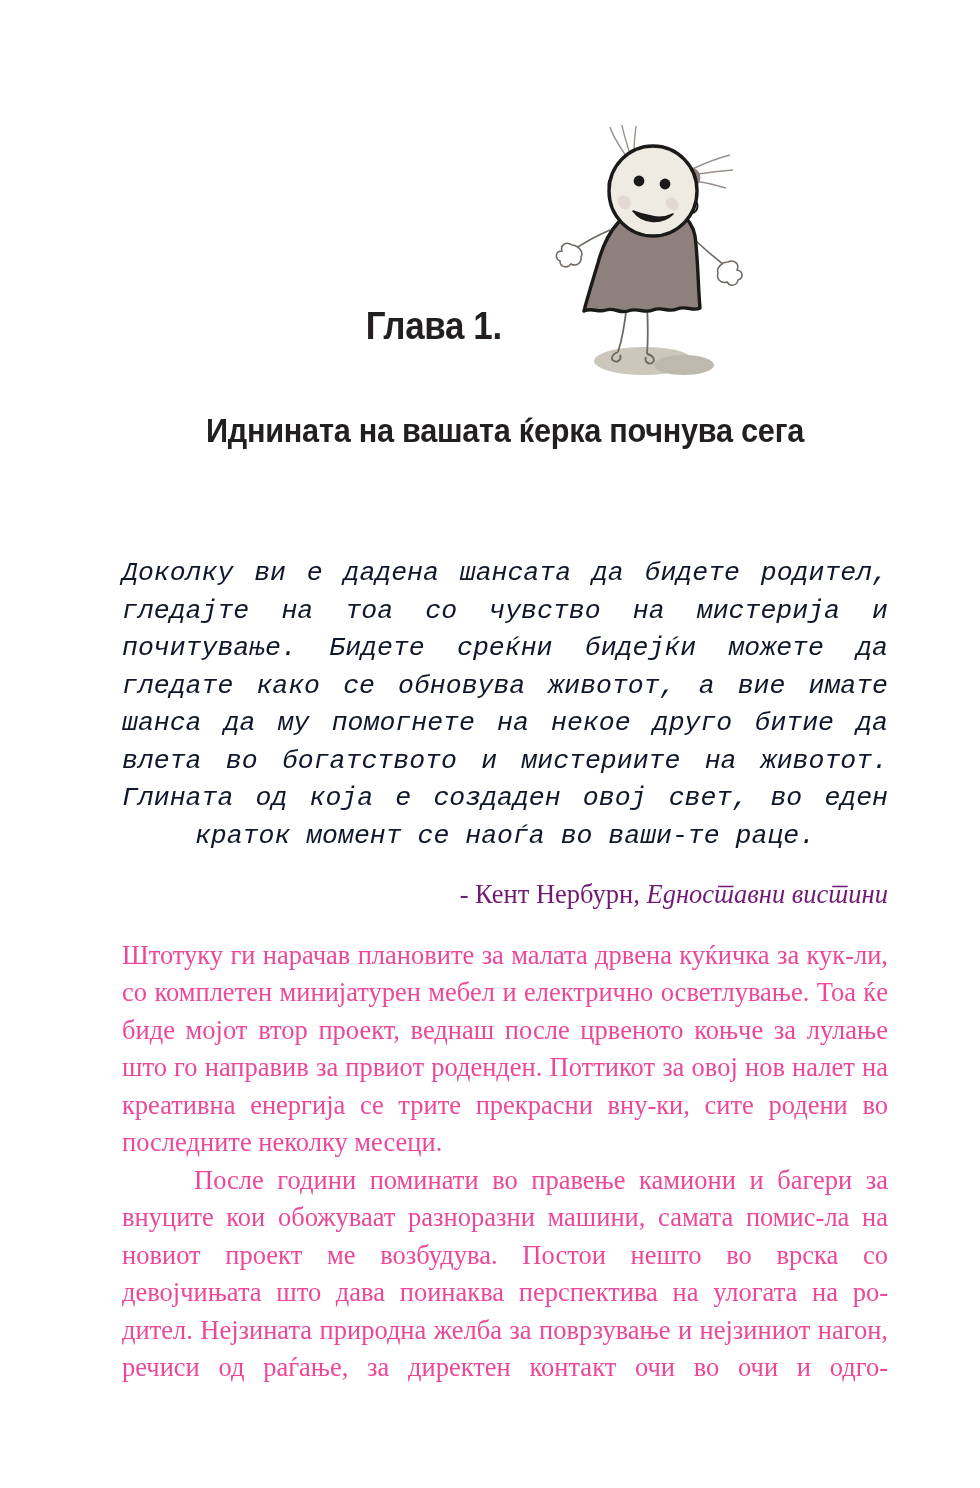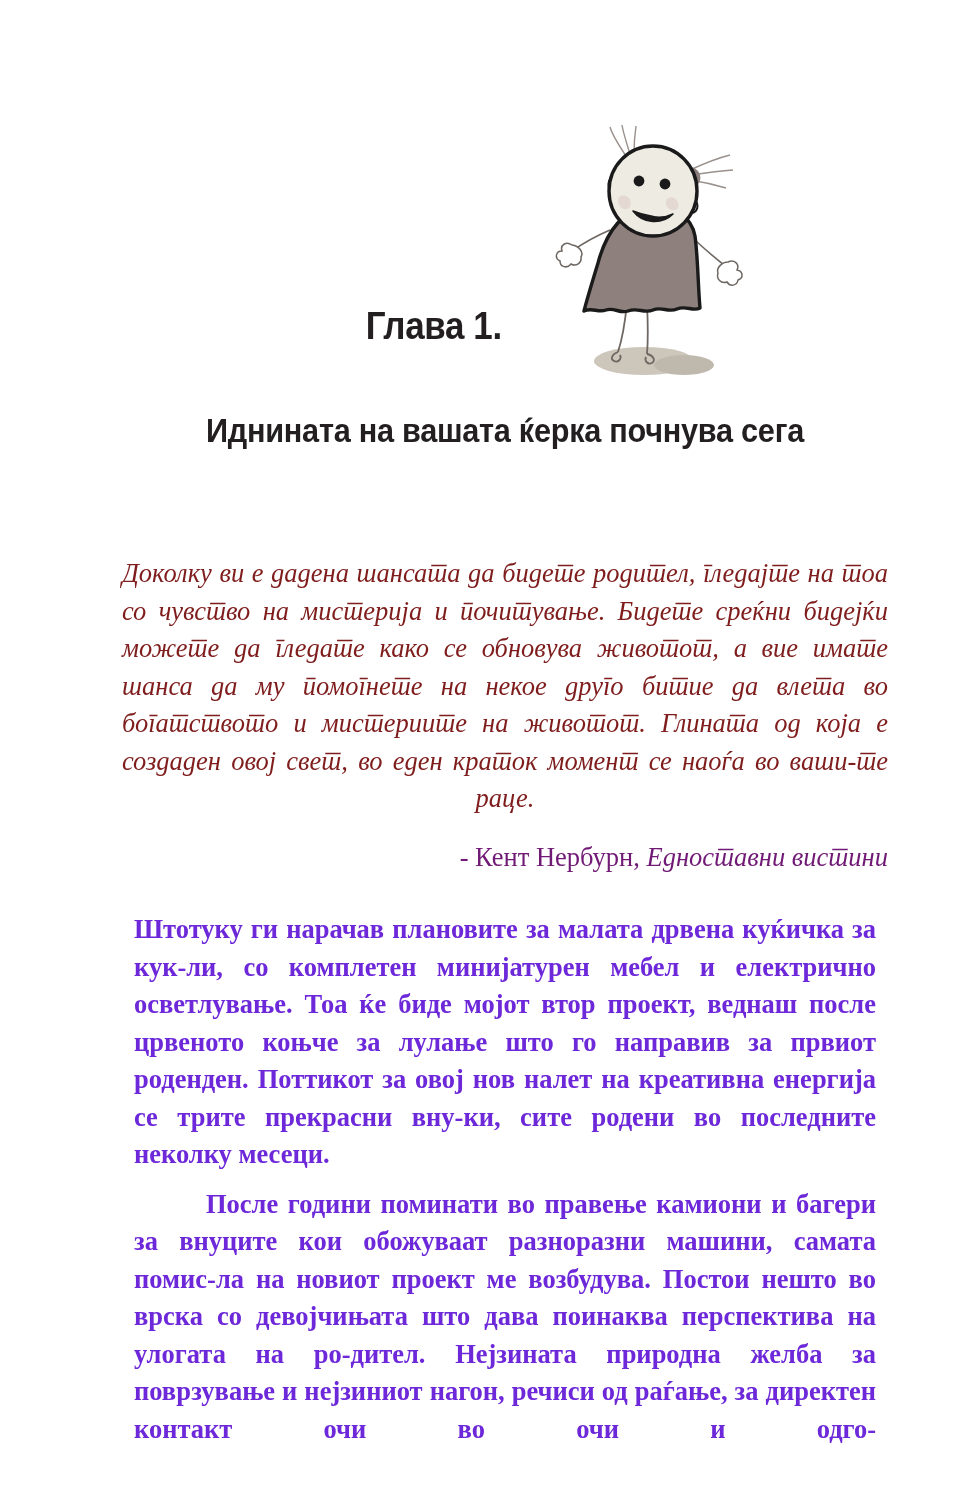--- a/index.html
+++ b/index.html
@@ -72,25 +72,25 @@
 
   
   .content {
     position: absolute;
     left: 122px;
     top: 555px;
     width: 766px;
   }
 
   .quote {
-    font-family: Liberation Serif, serif;
+    font-family: Liberation Mono, monospace;
     font-style: italic;
     font-size: 26.5px;
     line-height: 37.5px;
-    color: #7f1d1d;
+    color: #0f172a;
     text-align: justify;
     text-align-last: center;
     margin: 0;
     hyphens: manual;
   }
 
   .attribution {
     font-family: "Liberation Serif", serif;
     font-size: 26.5px;
     line-height: 37.5px;
@@ -100,27 +100,26 @@
     padding-top: 21px;
   }
   .attribution .work {
     font-style: italic;
   }
 
   .body-text {
     font-family: "Liberation Serif", serif;
     font-size: 26.5px;
     line-height: 37.5px;
-    color: #6d28d9;
+    color: #ec4899;
     text-align: justify;
     text-align-last: left;
-    margin: 12px;
+    margin: 0;
     padding-top: 23px;
     hyphens: manual;
-    font-weight: bold;
   }
   .body-text.indented {
     text-indent: 72px;
     padding-top: 0;
   }
   .body-text.clipped {
     text-align-last: justify;
   }
 </style>
 </head>

